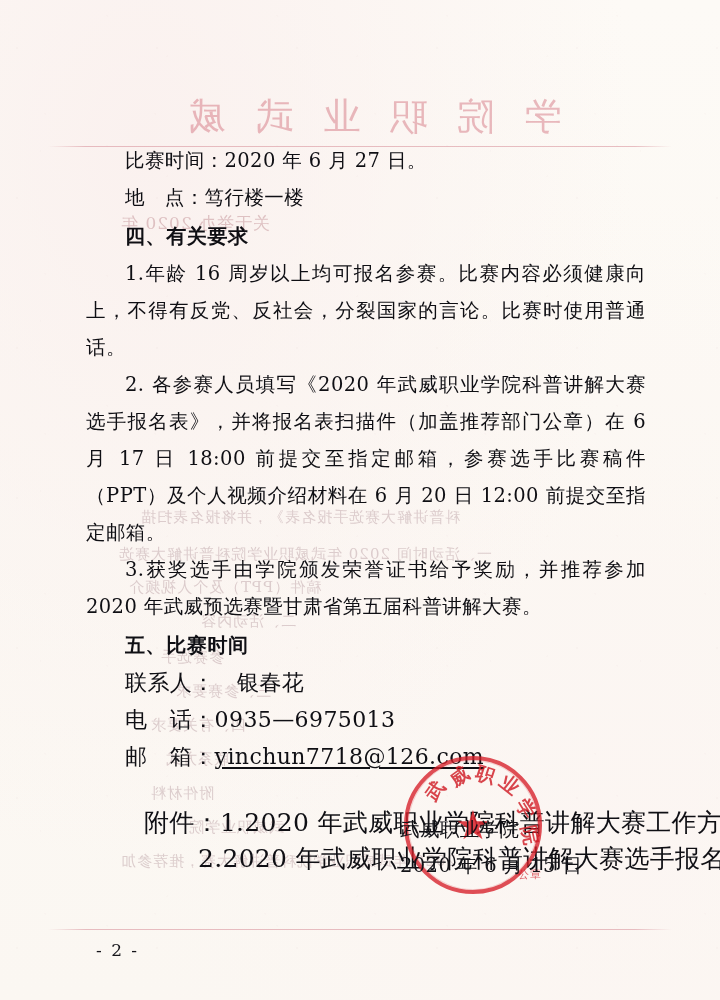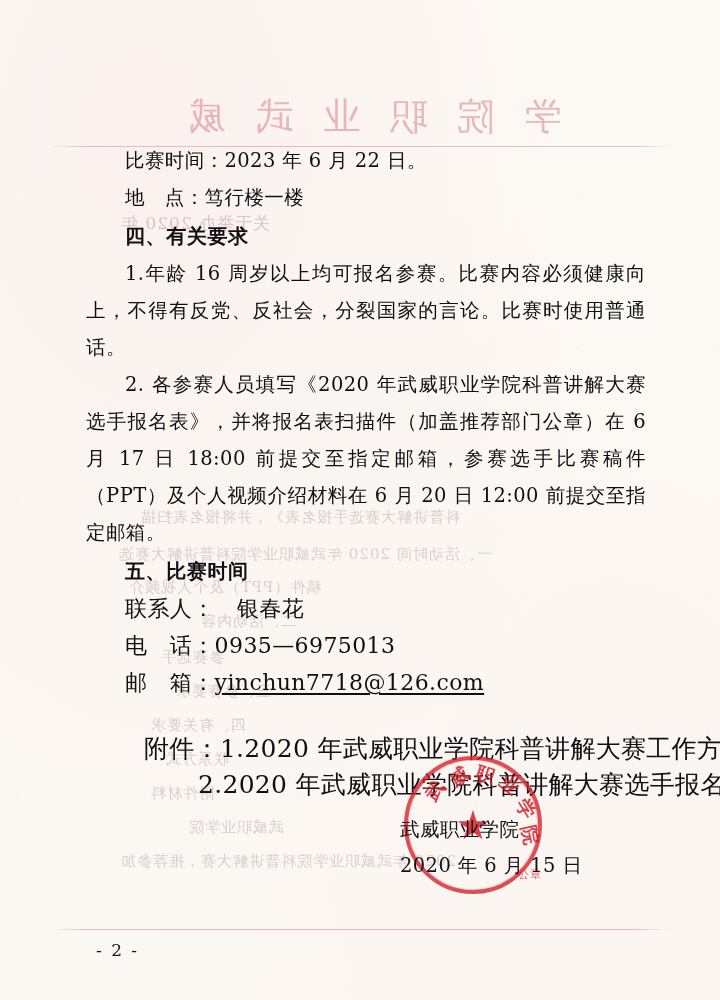--- a/index.html
+++ b/index.html
@@ -218,28 +218,29 @@
   <div class="bleed-line b6">参赛选手</div>
   <div class="bleed-line b7">三、参赛要求</div>
   <div class="bleed-line b8">四、有关要求</div>
   <div class="bleed-line b9">联系方式</div>
   <div class="bleed-line b10">附件材料</div>
   <div class="bleed-line b11">武威职业学院</div>
   <div class="bleed-line b12">2020 年武威职业学院科普讲解大赛，推荐参加</div>
 
   <div class="content">
 
-    <p class="para indent-time">比赛时间：2023 年 6 月 22 日。</p>
+    <p class="para indent-time">比赛时间：2020 年 6 月 27 日。</p>
     <p class="para indent-time">地　点：笃行楼一楼</p>
 
     <div class="sp-sm"></div>
     <p class="heading">四、有关要求</p>
 
     <p class="para indent2">1.年龄 16 周岁以上均可报名参赛。比赛内容必须健康向上，不得有反党、反社会，分裂国家的言论。比赛时使用普通话。</p>
     <p class="para indent2">2. 各参赛人员填写《2020 年武威职业学院科普讲解大赛选手报名表》，并将报名表扫描件（加盖推荐部门公章）在 6 月 17 日 18:00 前提交至指定邮箱，参赛选手比赛稿件（PPT）及个人视频介绍材料在 6 月 20 日 12:00 前提交至指定邮箱。</p>
+    <p class="para indent2">3.获奖选手由学院颁发荣誉证书给予奖励，并推荐参加 2020 年武威预选赛暨甘肃省第五届科普讲解大赛。</p>
 
     <div class="sp-sm"></div>
     <p class="heading">五、比赛时间</p>
 
     <div class="contact-line">联系人：　银春花</div>
     <div class="contact-line">电　话：0935—6975013</div>
     <div class="contact-line">
       <span>邮　箱：</span><span class="email">yinchun7718@126.com</span>
     </div>
 

